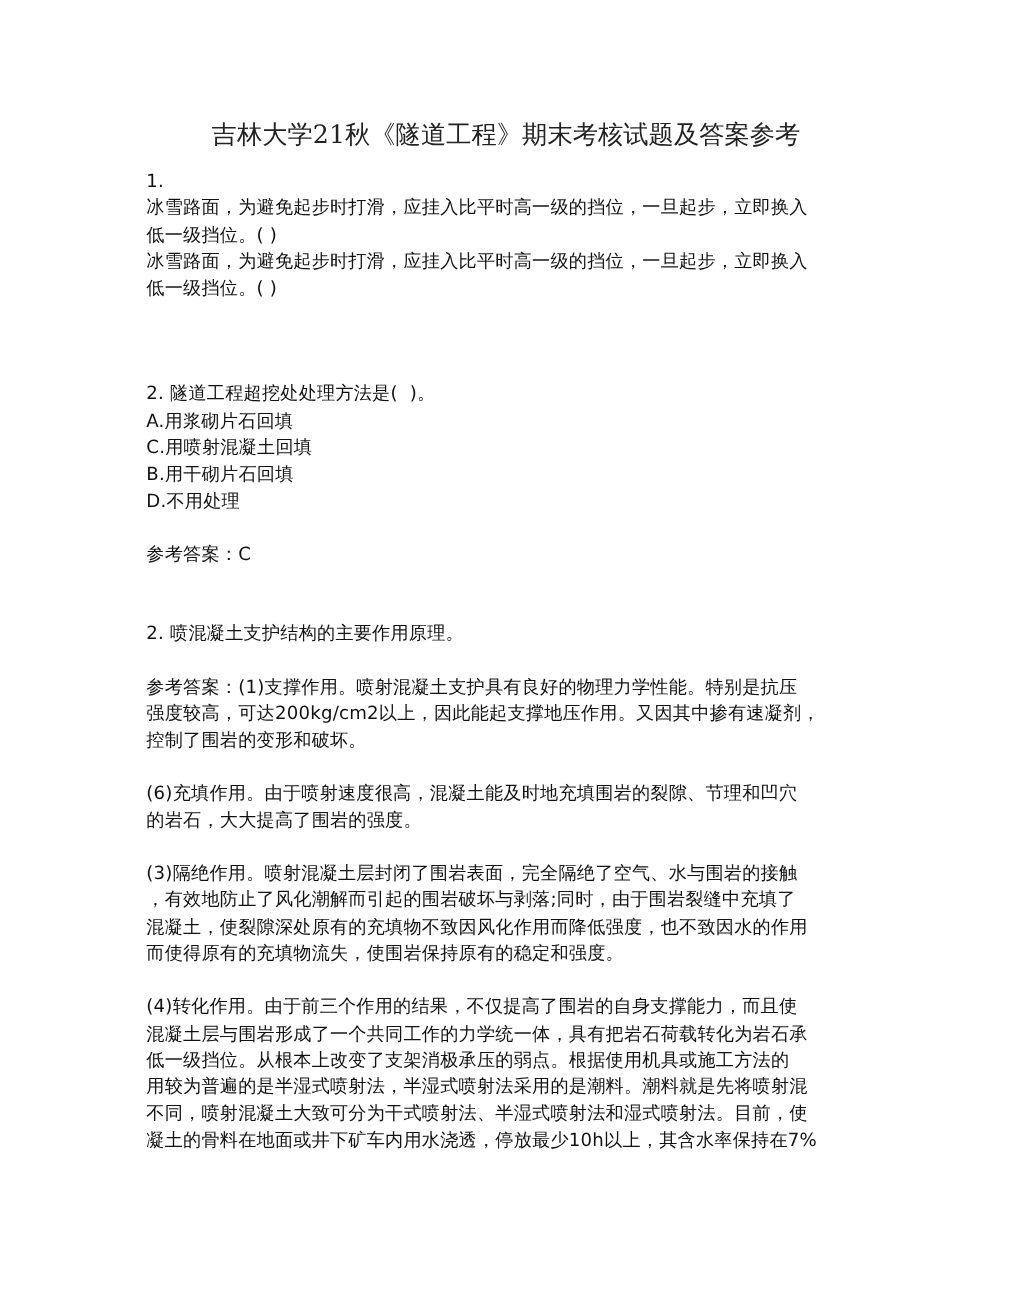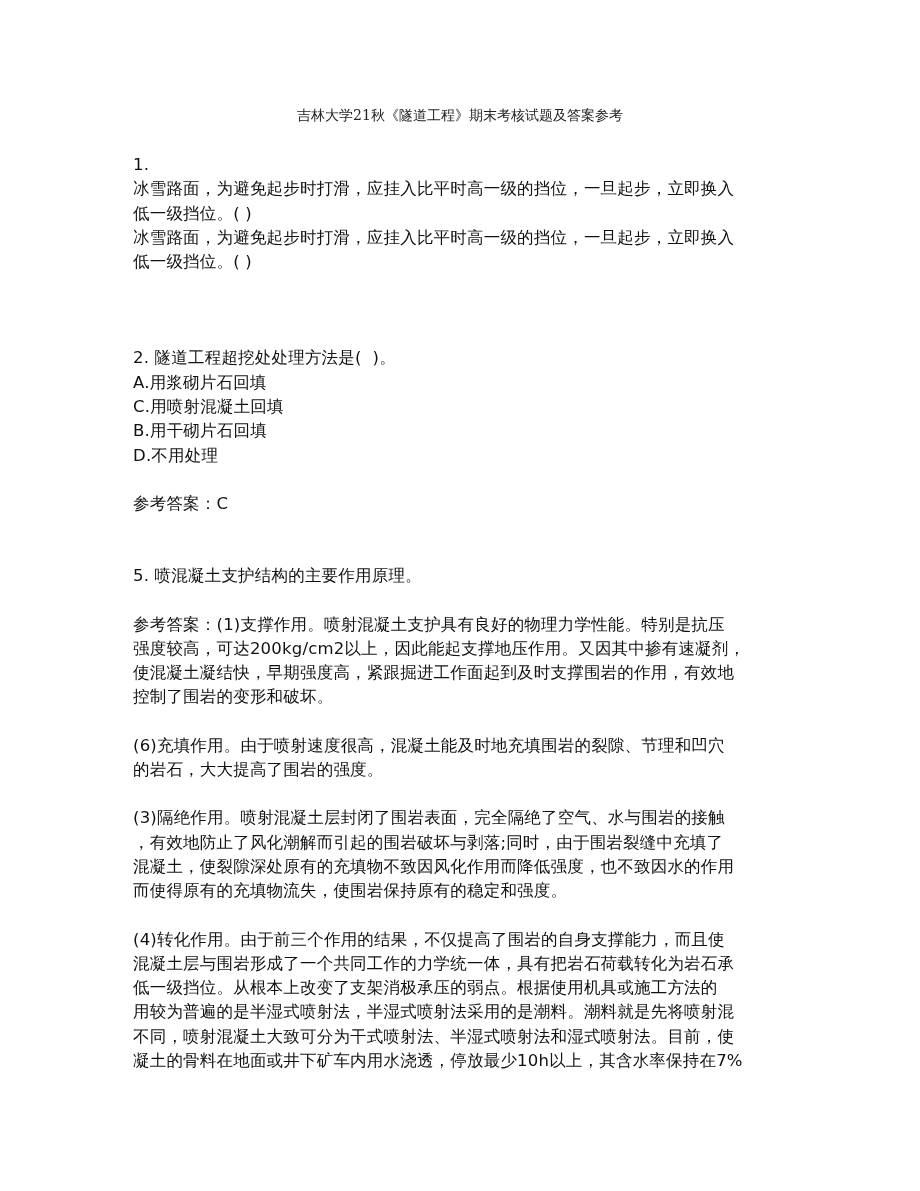--- a/index.html
+++ b/index.html
@@ -1,19 +1,19 @@
 <!DOCTYPE html>
 <html><head>
   <meta charset="utf-8">
   <style>
     html, body { margin: 0; padding: 0; background: #ffffff; }
     body { width: 920px; height: 1191px; position: relative; overflow: hidden;
       font-family: "DejaVu Sans", "Liberation Sans", sans-serif; color: #111111; }
     .title { position: absolute; top: 107px; left: 0; width: 920px; text-align: center;
-      font-family: "DejaVu Serif", "Liberation Serif", serif; font-size: 14px; color: #222; }
+      font-family: "DejaVu Serif", "Liberation Serif", serif; font-size: 23px; color: #222; }
     .page { position: absolute; left: 133px; top: 153px; width: 660px; font-size: 16.5px; line-height: 24.3px; letter-spacing: 0.2px; }
     .line { white-space: pre; }
     .gap1 { height: 24px; }
     .gap2 { height: 48px; }
   </style>
 </head>
 <body>
 
 <div class="title">吉林大学21秋《隧道工程》期末考核试题及答案参考</div>
 
@@ -36,26 +36,25 @@
     <div class="line">C.用喷射混凝土回填</div>
     <div class="line">B.用干砌片石回填</div>
     <div class="line">D.不用处理</div>
     <div class="gap1"></div>
     <div class="line">参考答案：C</div>
   </div>
 
   <div class="gap2"></div>
 
   <div>
-    <div class="line">5. 喷混凝土支护结构的主要作用原理。</div>
+    <div class="line">2. 喷混凝土支护结构的主要作用原理。</div>
     <div class="gap1"></div>
     <div>
       <div class="line">参考答案：(1)支撑作用。喷射混凝土支护具有良好的物理力学性能。特别是抗压</div>
       <div class="line">强度较高，可达200kg/cm2以上，因此能起支撑地压作用。又因其中掺有速凝剂，</div>
-      <div class="line">使混凝土凝结快，早期强度高，紧跟掘进工作面起到及时支撑围岩的作用，有效地</div>
       <div class="line">控制了围岩的变形和破坏。</div>
     </div>
     <div class="gap1"></div>
     <div>
       <div class="line">(6)充填作用。由于喷射速度很高，混凝土能及时地充填围岩的裂隙、节理和凹穴</div>
       <div class="line">的岩石，大大提高了围岩的强度。</div>
     </div>
     <div class="gap1"></div>
     <div>
       <div class="line">(3)隔绝作用。喷射混凝土层封闭了围岩表面，完全隔绝了空气、水与围岩的接触</div>

